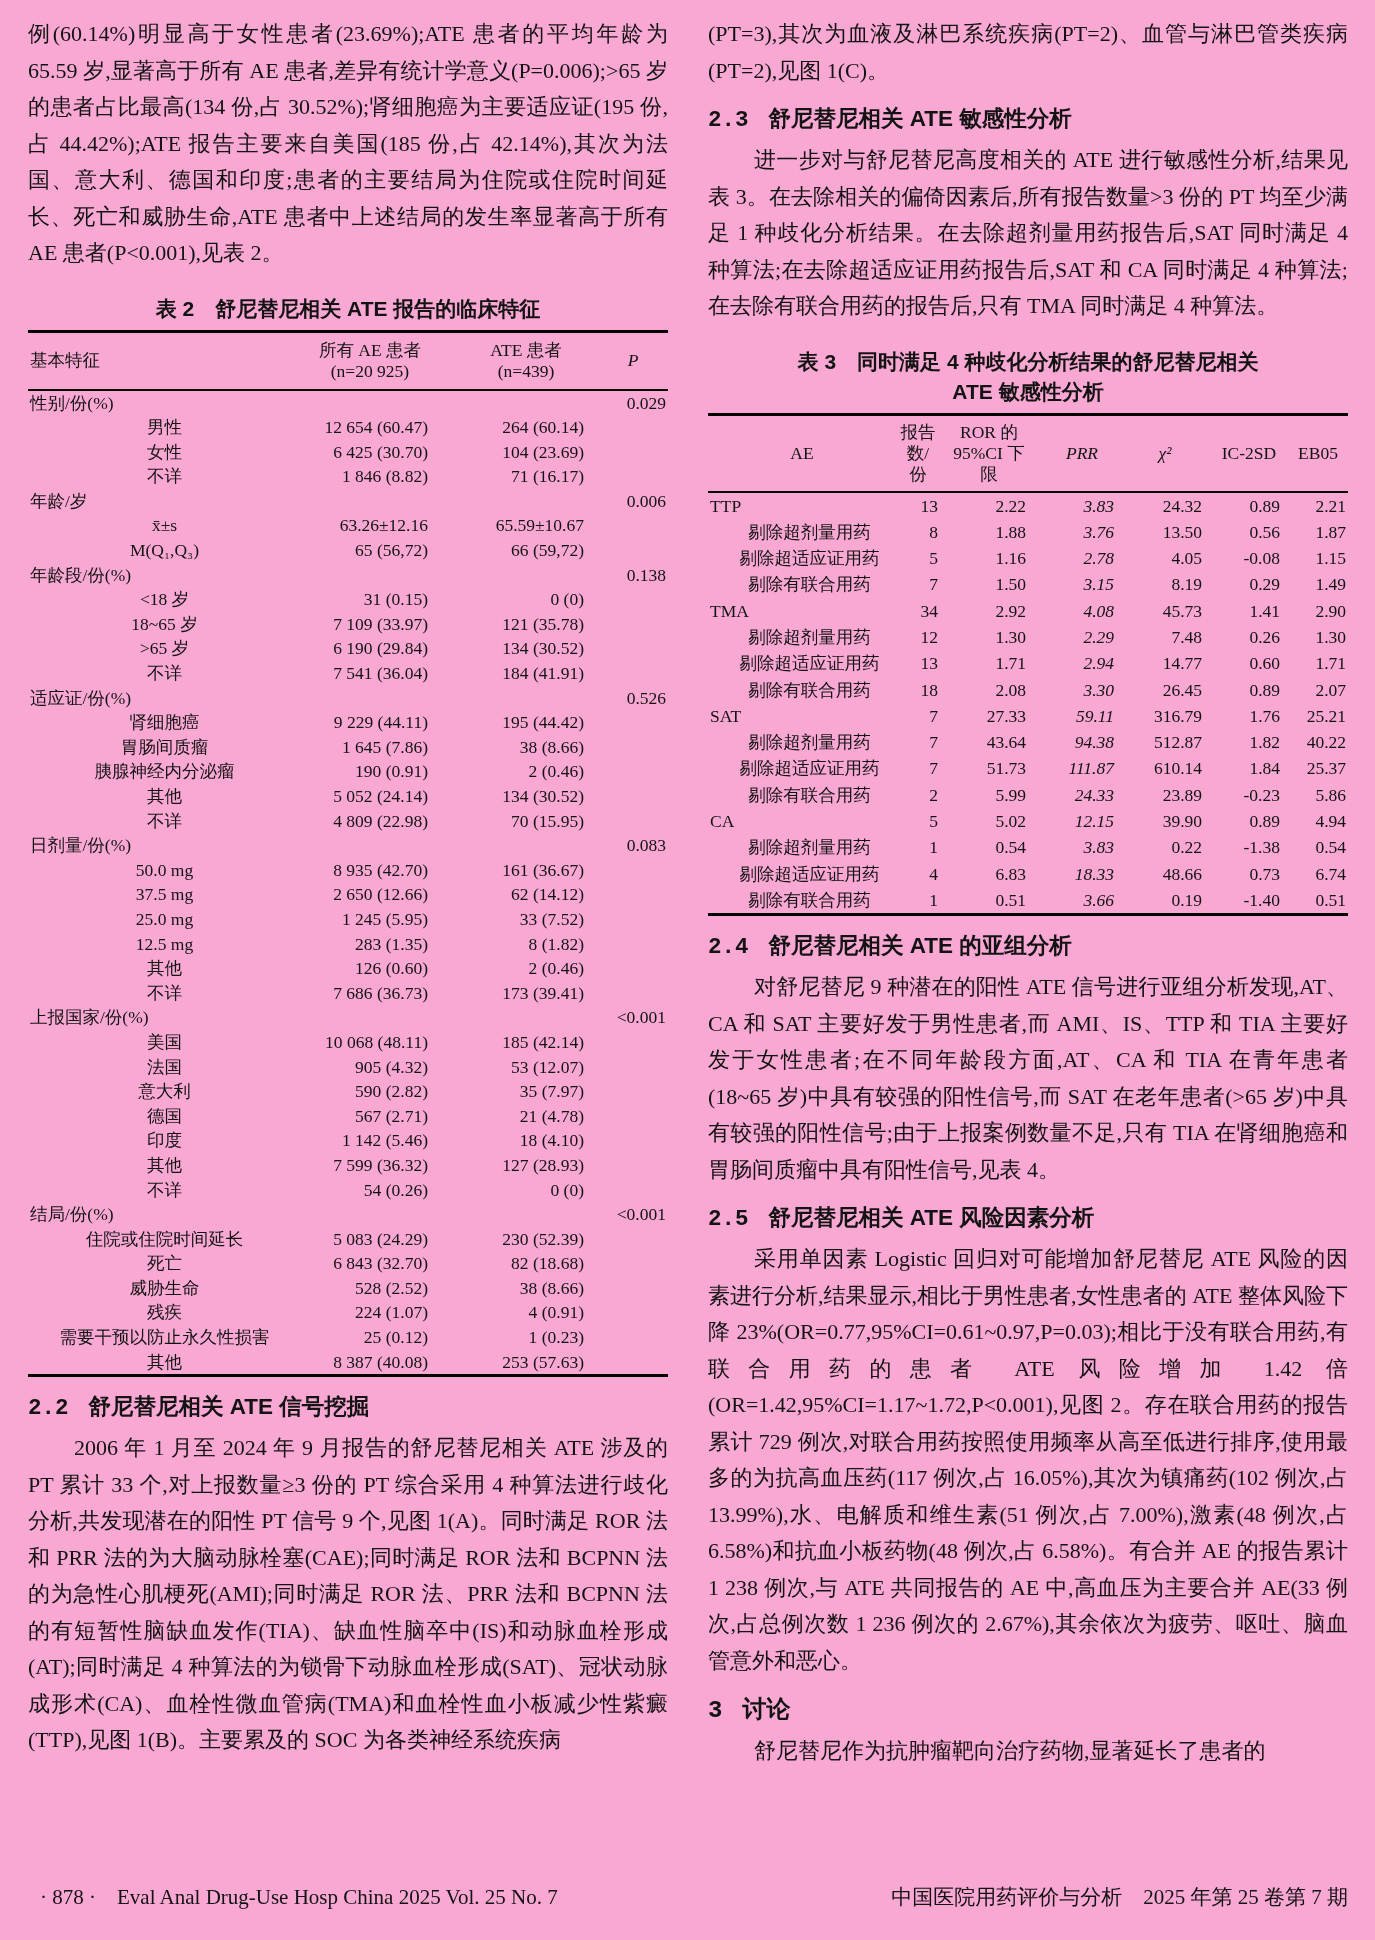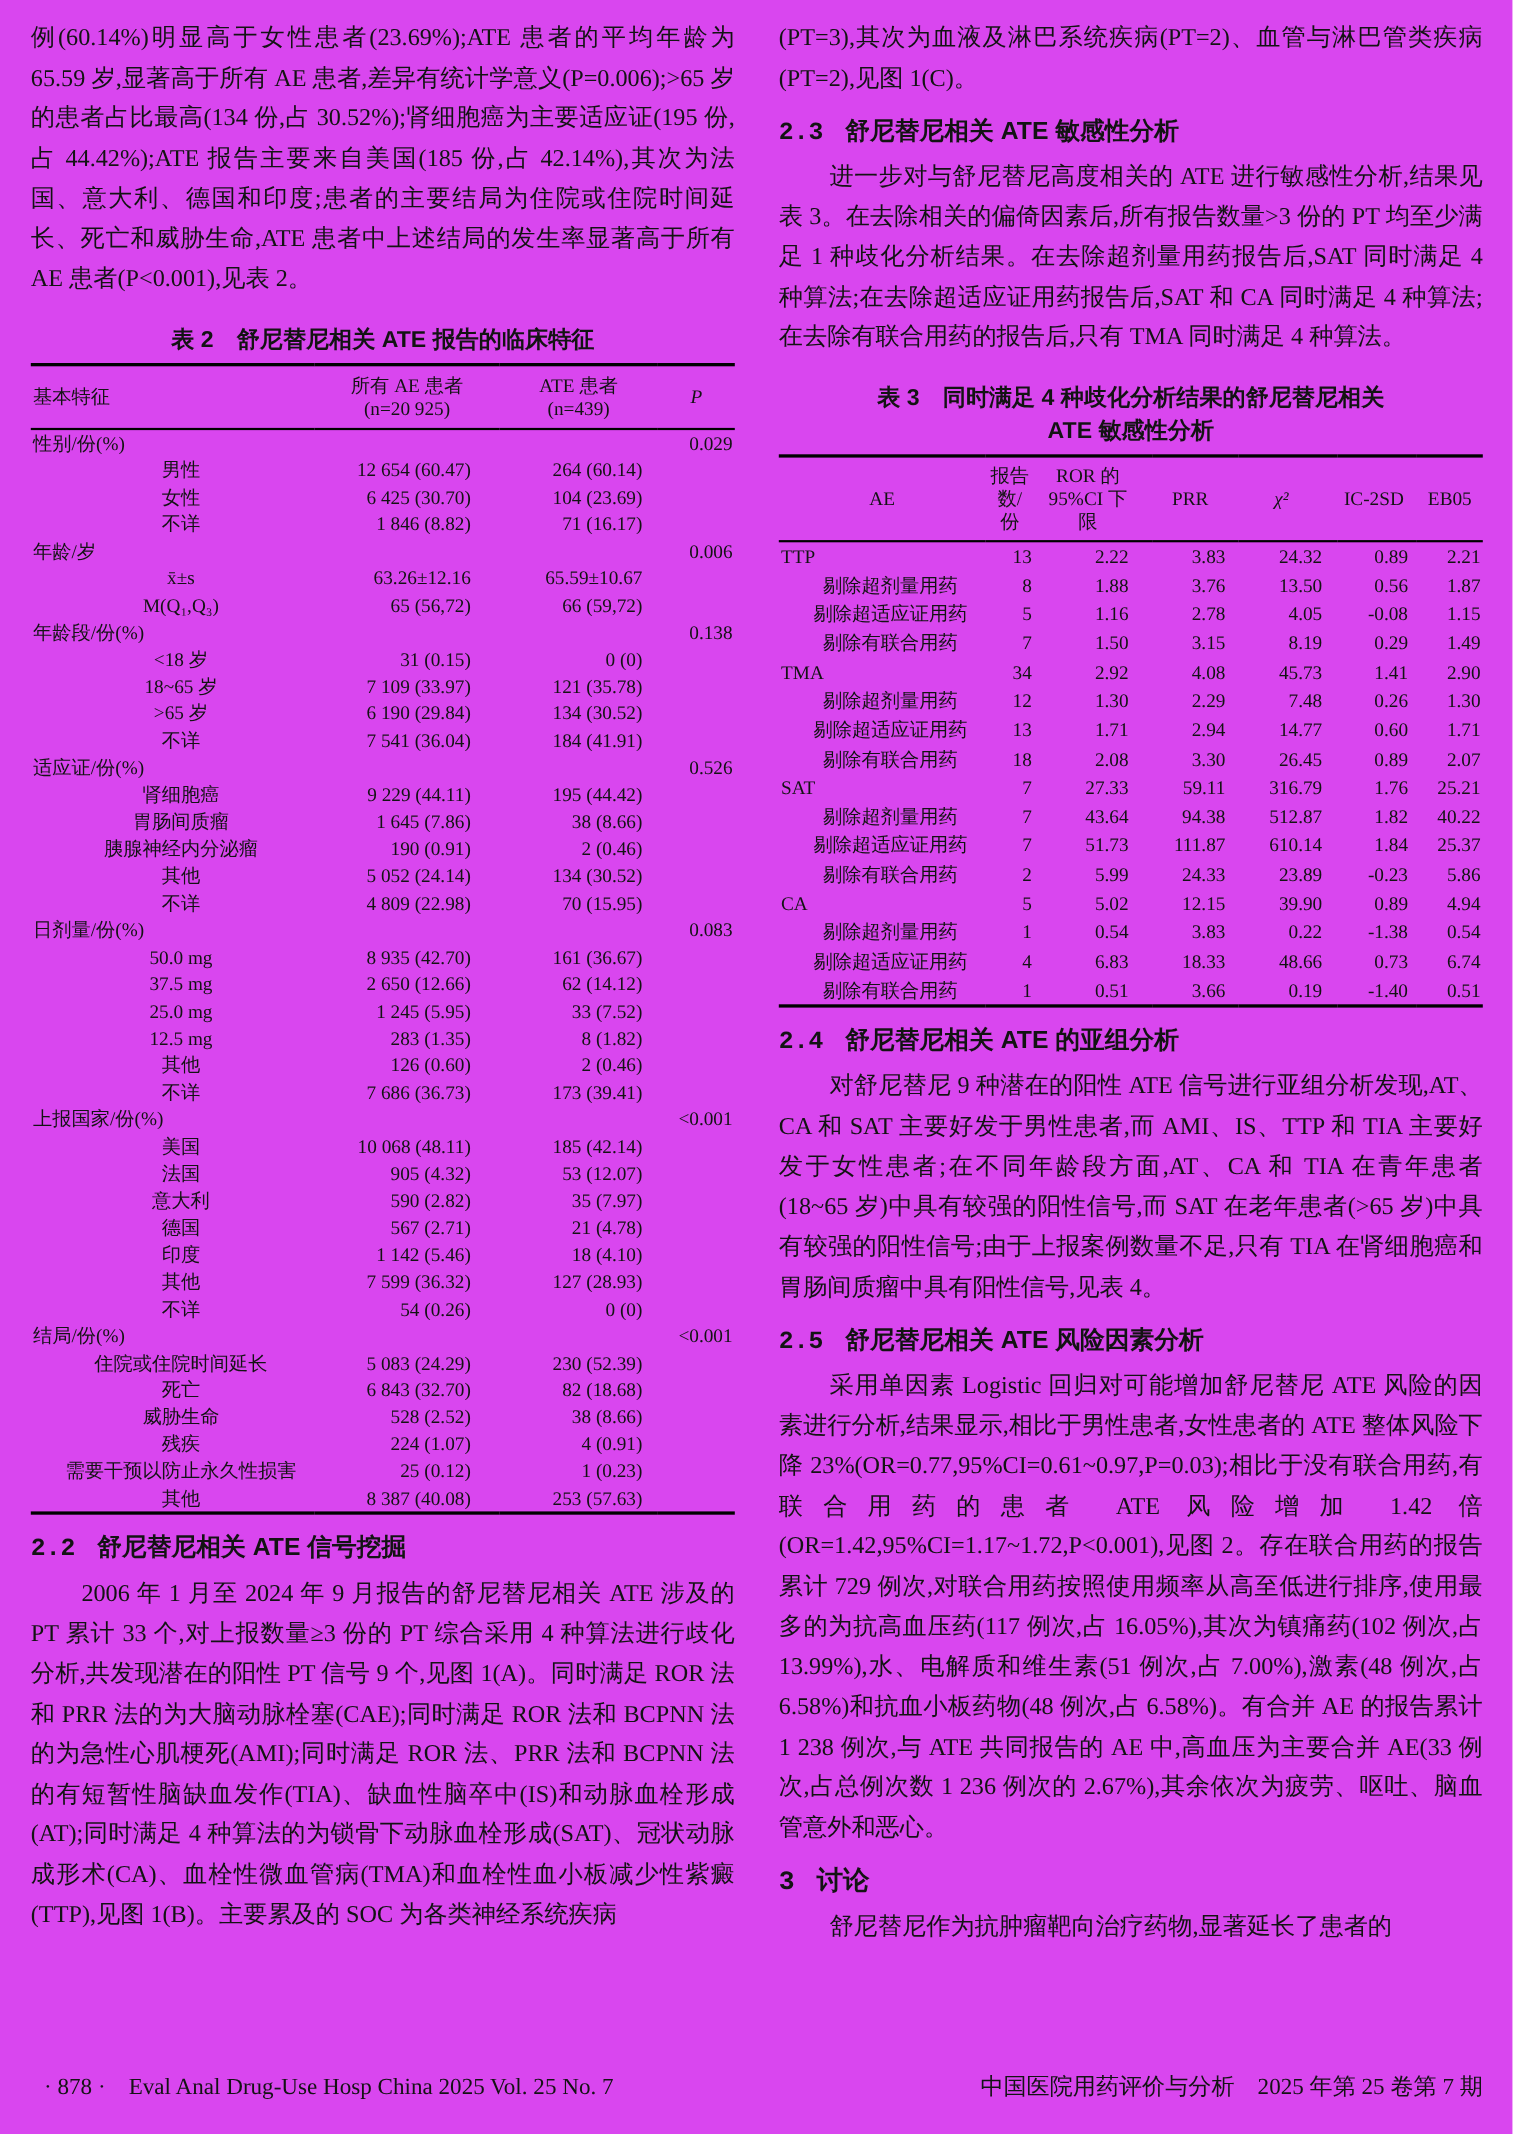--- a/index.html
+++ b/index.html
@@ -1,18 +1,18 @@
 <!DOCTYPE html>
 <html lang="zh"><head>
 <meta charset="utf-8">
 <style>
   * { margin:0; padding:0; box-sizing:border-box; }
   html,body { background:#ffffff; }
   .page {
-    position:relative; width:1375px; height:1940px; background:#d946ef;
+    position:relative; width:1375px; height:1940px; background:#f9a8d4;
     color:#131313; font-family:"Liberation Serif","DejaVu Serif",serif;
     overflow:hidden;
   }
   .col { position:absolute; top:16px; width:640px; }
   .col-left  { left:28px; }
   .col-right { left:708px; }
 
   .para { font-size:22px; line-height:36.5px; text-align:justify; }
   .ind  { text-indent:46px; }
 
@@ -39,21 +39,21 @@
   .t2 .c-v1 { text-align:right; width:168px; padding-right:26px; }
   .t2 .c-v2 { text-align:right; width:144px; padding-right:14px; }
   .t2 .c-p  { text-align:right; width:70px;  padding-right:2px; }
   .t2 th.c-v1, .t2 th.c-v2, .t2 th.c-p { text-align:center; padding-right:2px; }
 
   
   .t3 td { line-height:26.3px; }
   .t3 .c-ae  { text-align:left;  width:188px; }
   .t3 .c-n   { text-align:right; width:54px;  padding-right:12px; }
   .t3 .c-ror { text-align:right; width:98px;  padding-right:22px; }
-  .t3 .c-prr { text-align:right; width:78px;  padding-right:12px; }
+  .t3 .c-prr { text-align:right; width:78px;  padding-right:12px;font-style:italic; }
   .t3 .c-chi { text-align:right; width:90px;  padding-right:14px; }
   .t3 .c-ic  { text-align:right; width:72px;  padding-right:8px; }
   .t3 .c-eb  { text-align:right; width:60px;  padding-right:2px; }
   .t3 th { text-align:center !important; padding:6px 2px; }
 
   tr.indent td:first-child { padding-left:17px;text-align:center; }
 
   .footer { position:absolute; left:40px; right:27px; top:1884px;
             display:flex; justify-content:space-between;
             font-size:21px; line-height:26px; }

